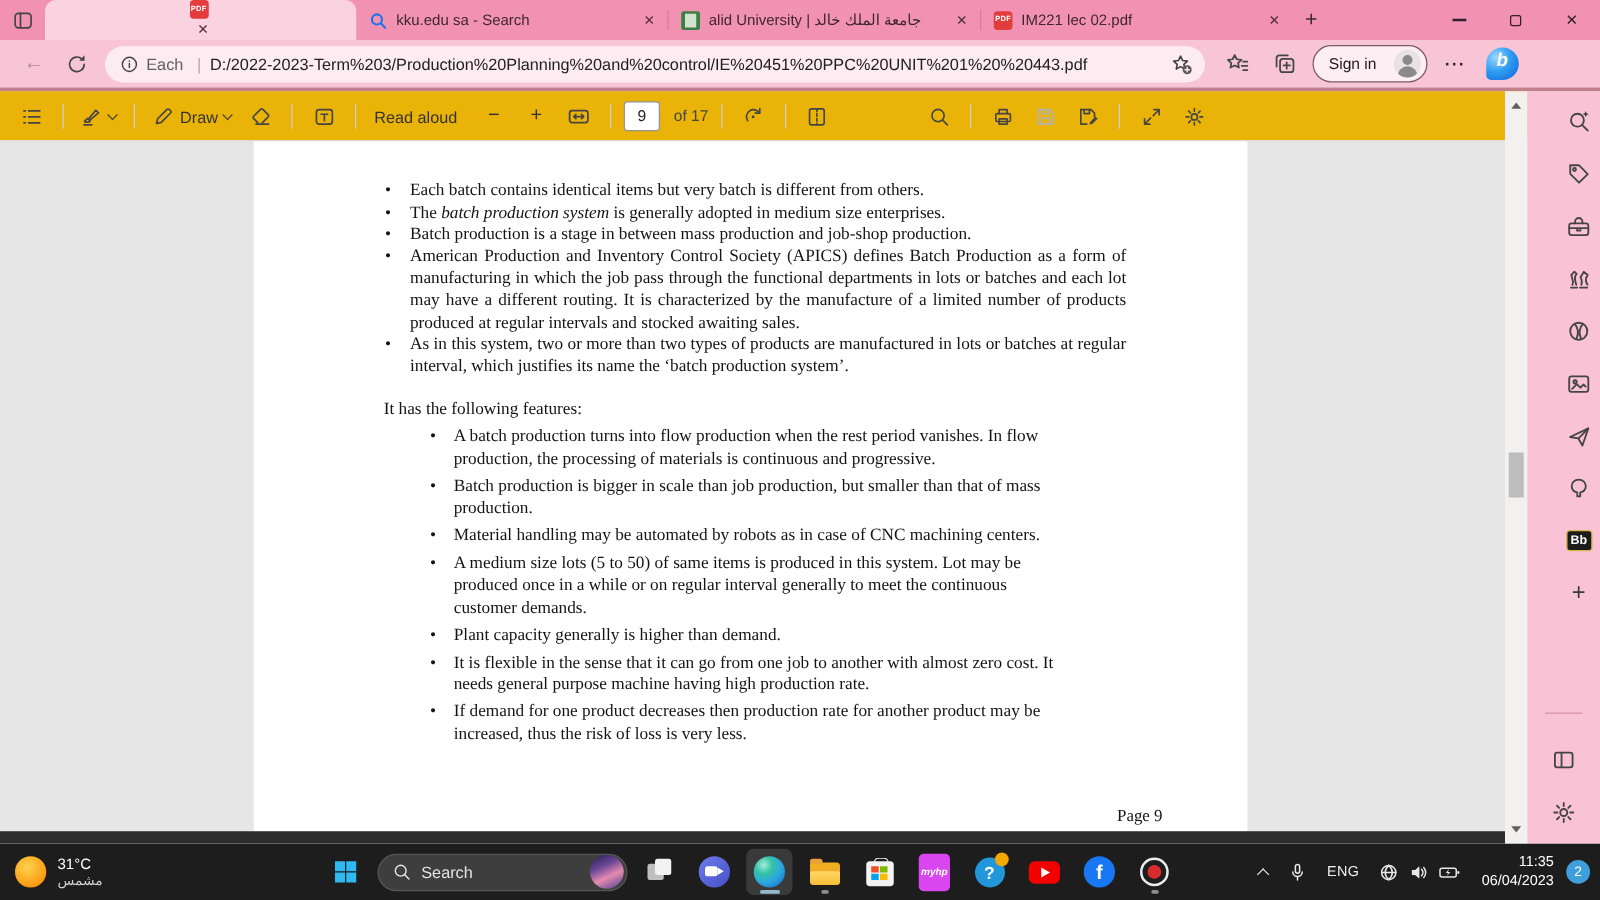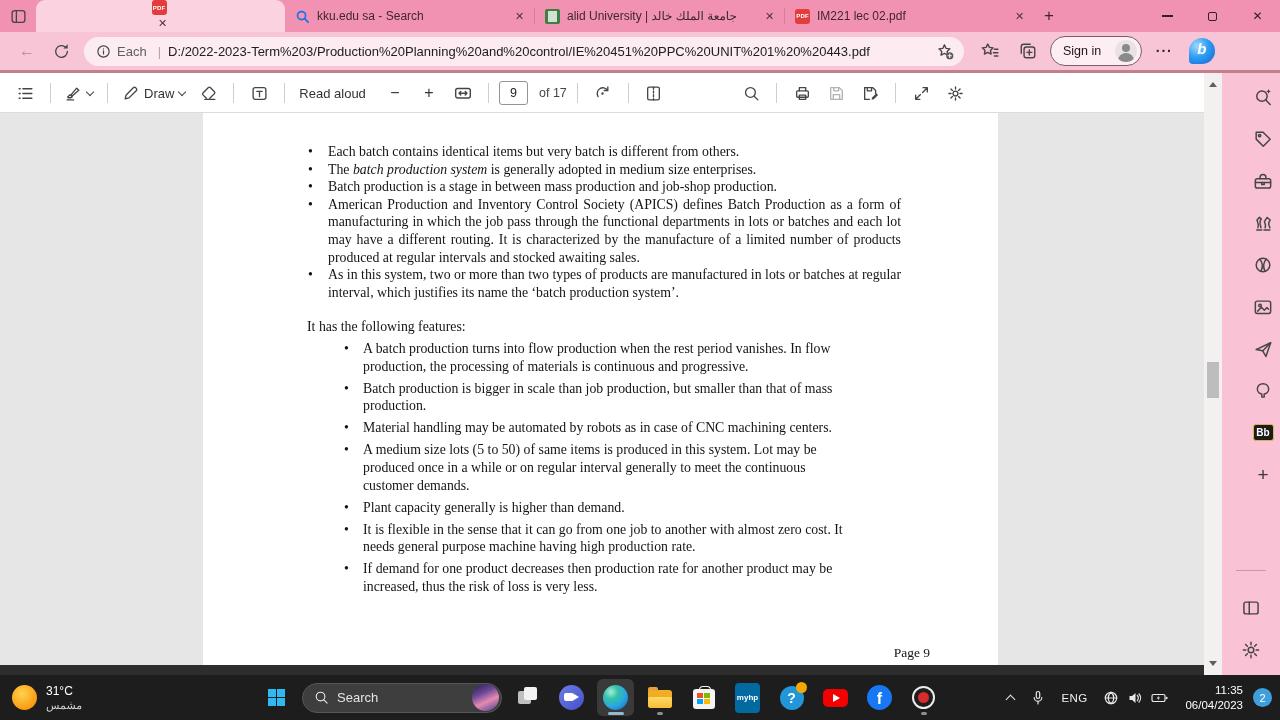--- a/index.html
+++ b/index.html
@@ -51,21 +51,21 @@
   .avatar:before { content:""; position:absolute; left:7px; top:4px; width:8px; height:8px; border-radius:50%; background:#8a8a8a; }
   .avatar:after { content:""; position:absolute; left:3px; top:13px; width:16px; height:10px; border-radius:8px 8px 0 0; background:#8a8a8a; }
   .more { font-size:14px; letter-spacing:1px; color:#33222a; font-weight:bold; }
   .bing { width:26px; height:26px; border-radius:50% 50% 50% 4px;
     background:radial-gradient(circle at 30% 30%, #9fd8ff 0%, #2f9ef2 45%, #0d61d8 100%); position:relative; }
   .bing:after { content:"b"; position:absolute; left:8px; top:2px; color:#fff; font-size:15px; font-weight:bold; font-style:italic; }
 
   .roseline { position:absolute; top:70px; left:0; width:1280px; height:3px; background:#c2808c; }
 
   
-  .pdftoolbar { position:absolute; top:73px; left:0; width:1222px; height:40px; background:#ffffff;
+  .pdftoolbar { position:absolute; top:73px; left:0; width:1222px; height:40px; background:#eab308;
     border-bottom:1px solid #dddcdb; color:#333; }
   .pt-group { position:absolute; top:0; height:40px; display:flex; align-items:center; gap:4px; }
   .ptbtn { height:30px; min-width:30px; padding:0 4px; display:flex; align-items:center; justify-content:center;
     border-radius:5px; gap:5px; font-size:13px; color:#333; }
   .pt-sep { width:1px; height:20px; background:#cfcecd; margin:0 6px; }
   .chev { width:6px; height:6px; border-right:1.3px solid #444; border-bottom:1.3px solid #444;
     transform:rotate(45deg); margin-top:-3px; }
   .pageinput { width:29px; height:24px; border:1px solid #949494; border-radius:3px; background:#fff;
     text-align:center; font-size:12.5px; color:#222; font-family:"Liberation Sans",sans-serif; }
   .oftext { font-size:12.5px; color:#444; margin-left:7px; }
@@ -136,22 +136,22 @@
   .edgeic { width:25px; height:25px; border-radius:50%;
     background:radial-gradient(circle at 32% 28%, #a6ecd8 0%, #35c3a7 28%, #2aa7e0 58%, #1460bd 100%); }
   .folder { width:24px; height:18px; background:linear-gradient(#f3b01c,#e9a23b); border-radius:2px 3px 3px 3px; position:relative; margin-top:3px; }
   .folder:before { content:""; position:absolute; top:-3px; left:0; width:10px; height:4px; background:#e9a23b; border-radius:2px 2px 0 0; }
   .folder:after { content:""; position:absolute; left:0; bottom:0; width:24px; height:11px; background:linear-gradient(#ffd968,#f7bd35); border-radius:2px 2px 3px 3px; }
   .storeic { width:22px; height:20px; background:#f4f4f4; border-radius:3px; position:relative; margin-top:2px; }
   .storeic:before { content:""; position:absolute; top:-3px; left:6px; width:10px; height:5px; border:1.4px solid #f4f4f4; border-bottom:none; border-radius:4px 4px 0 0; }
   .storeic .sw { position:absolute; left:4.5px; top:4.5px; width:13px; height:11px; display:grid; grid-template-columns:6px 6px; grid-template-rows:5px 5px; gap:1px; }
   .storeic .sw i:nth-child(1){background:#f25022}.storeic .sw i:nth-child(2){background:#7fba00}
   .storeic .sw i:nth-child(3){background:#00a4ef}.storeic .sw i:nth-child(4){background:#ffb900}
-  .myhp { width:25px; height:30px; background:#0369a1; border-radius:4px; color:#fff; font-size:8px;
-    font-weight:bold; display:flex; align-items:center; justify-content:center; }
+  .myhp { width:25px; height:30px; background:#d946ef; border-radius:4px; color:#fff; font-size:8px;
+    font-style:italic; font-weight:bold; display:flex; align-items:center; justify-content:center; }
   .helpic { width:24px; height:24px; border-radius:50%; background:#2196d8; color:#fff; font-size:14px; font-weight:bold;
     display:flex; align-items:center; justify-content:center; position:relative; }
   .helpic .odot { position:absolute; right:-3px; top:-4px; width:11px; height:11px; border-radius:50%; background:#f5a800; }
   .ytic { width:25px; height:18px; background:#f50000; border-radius:5px; position:relative; }
   .ytic:after { content:""; position:absolute; left:9.5px; top:5px; border-top:4px solid transparent; border-bottom:4px solid transparent; border-left:7px solid #fff; }
   .fbic { width:25px; height:25px; border-radius:50%; background:#1877f2; color:#fff; font-size:16px; font-weight:bold;
     display:flex; align-items:flex-end; justify-content:center; overflow:hidden; line-height:22px; }
   .recic { width:23px; height:23px; border-radius:50%; border:2.5px solid #ececec; display:flex; align-items:center; justify-content:center; }
   .recic i { width:11px; height:11px; border-radius:50%; background:#d92b2b; }
   .tray { position:absolute; right:8px; top:0; height:45px; display:flex; align-items:center; gap:4px; }

